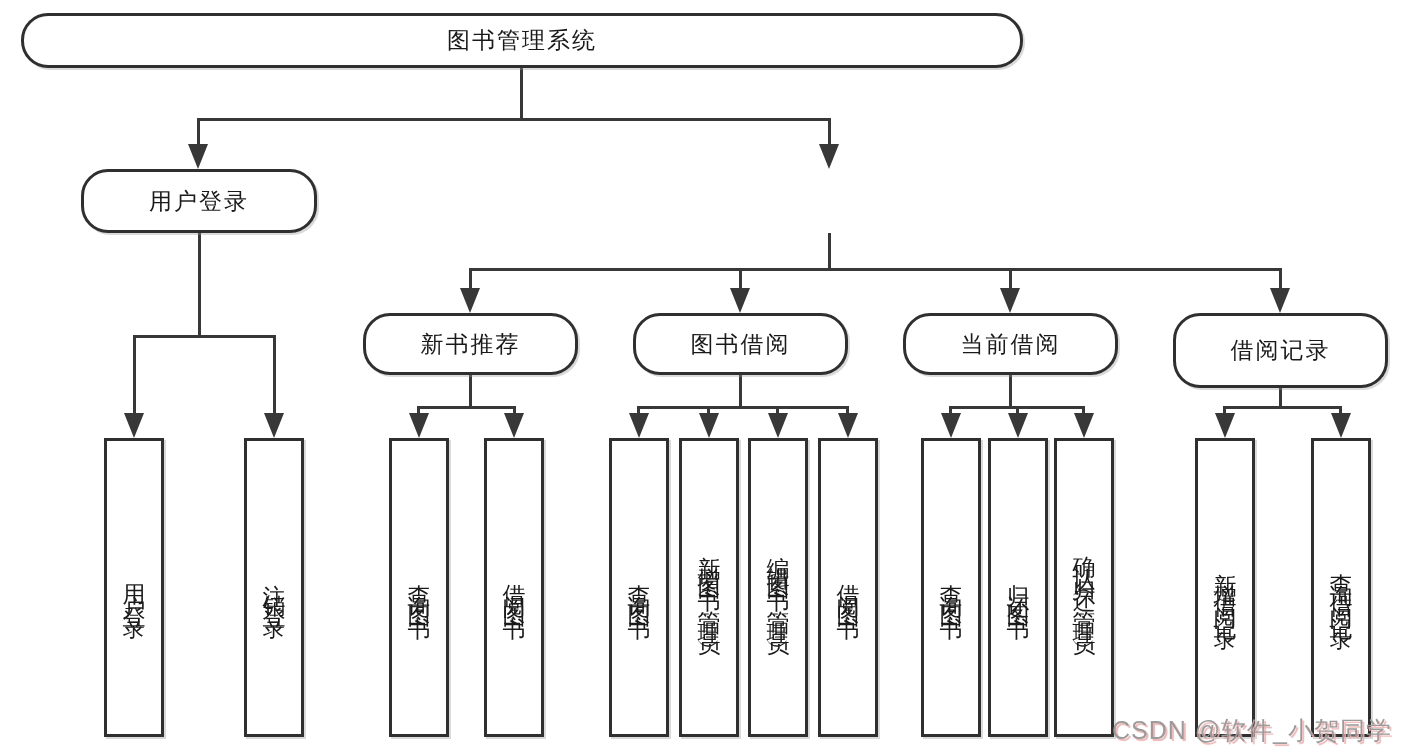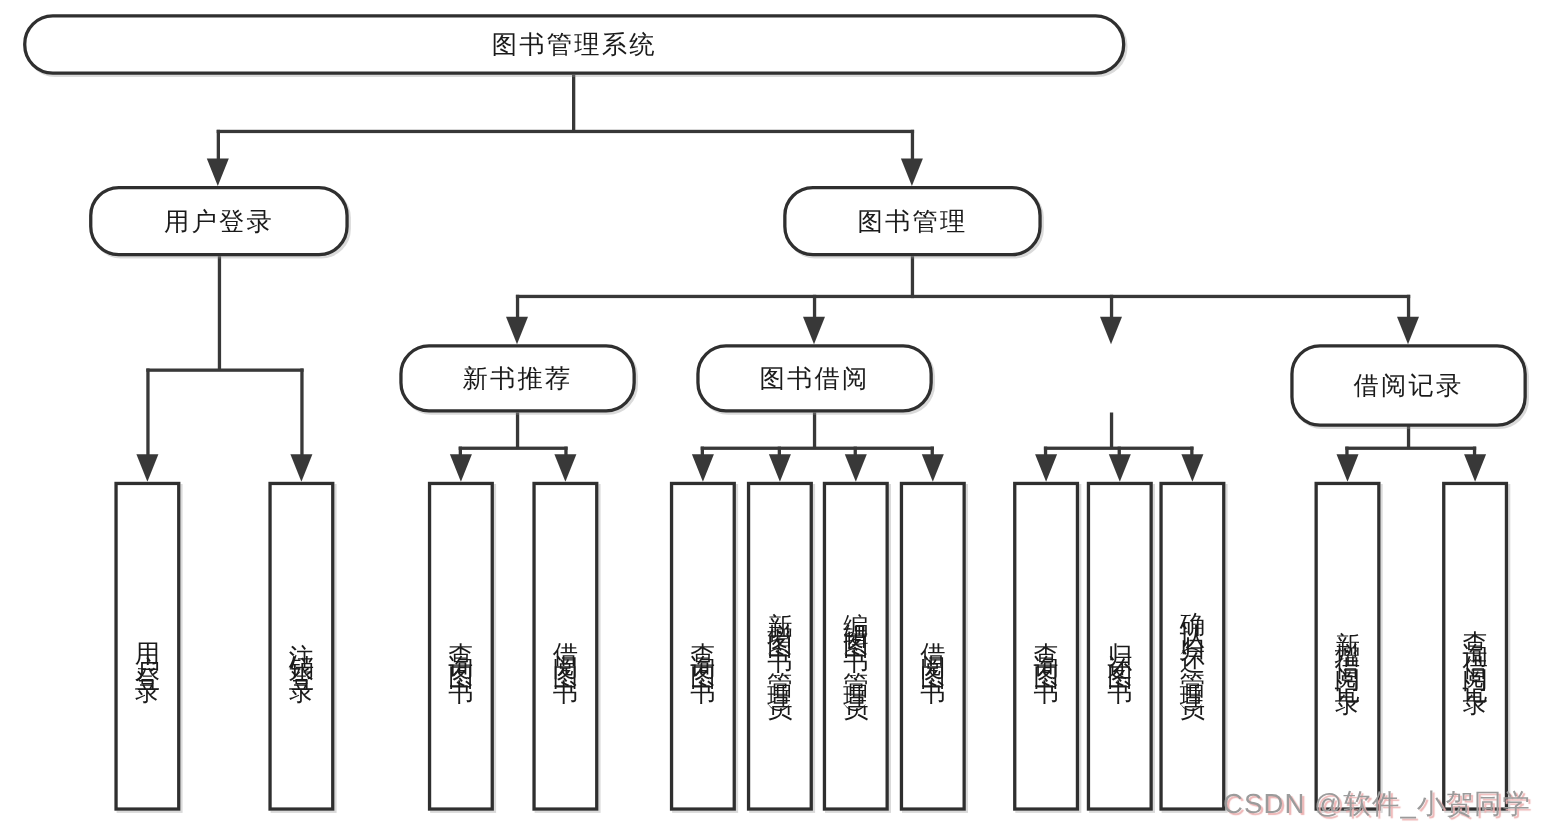--- a/index.html
+++ b/index.html
@@ -114,24 +114,24 @@
     <div class="hl" style="left:1223px;top:406px;width:119px"></div>
     <div class="vl" style="left:1223px;top:406px;height:9px"></div>
     <div class="vl" style="left:1339px;top:406px;height:9px"></div>
     <div class="arrow" style="left:1215px;top:413px"></div>
     <div class="arrow" style="left:1331px;top:413px"></div>
   </div>
 
   <div class="box hbox" style="left:21px;top:13px;width:1002px;height:55px">图书管理系统</div>
 
   <div class="box hbox" style="left:81px;top:169px;width:236px;height:64px">用户登录</div>
-  <div class="box hbox" style="left:712px;top:169px;width:235px;height:64px">图书管理</div>
 
   <div class="box hbox" style="left:633px;top:313px;width:215px;height:62px">图书借阅</div>
   <div class="box hbox" style="left:363px;top:313px;width:215px;height:62px">新书推荐</div>
+  <div class="box hbox" style="left:903px;top:313px;width:215px;height:62px">当前借阅</div>
   <div class="box hbox" style="left:1173px;top:313px;width:215px;height:75px">借阅记录</div>
 
   <div class="box vbox" style="left:104px;top:438px;width:60px;height:299px">用户登录</div>
   <div class="box vbox" style="left:244px;top:438px;width:60px;height:299px">注销登录</div>
 
   <div class="box vbox" style="left:389px;top:438px;width:60px;height:299px">查询图书</div>
   <div class="box vbox" style="left:484px;top:438px;width:60px;height:299px">借阅图书</div>
 
   <div class="box vbox" style="left:609px;top:438px;width:60px;height:299px">查询图书</div>
   <div class="box vbox" style="left:679px;top:438px;width:60px;height:299px">新增图书（管理员）</div>

